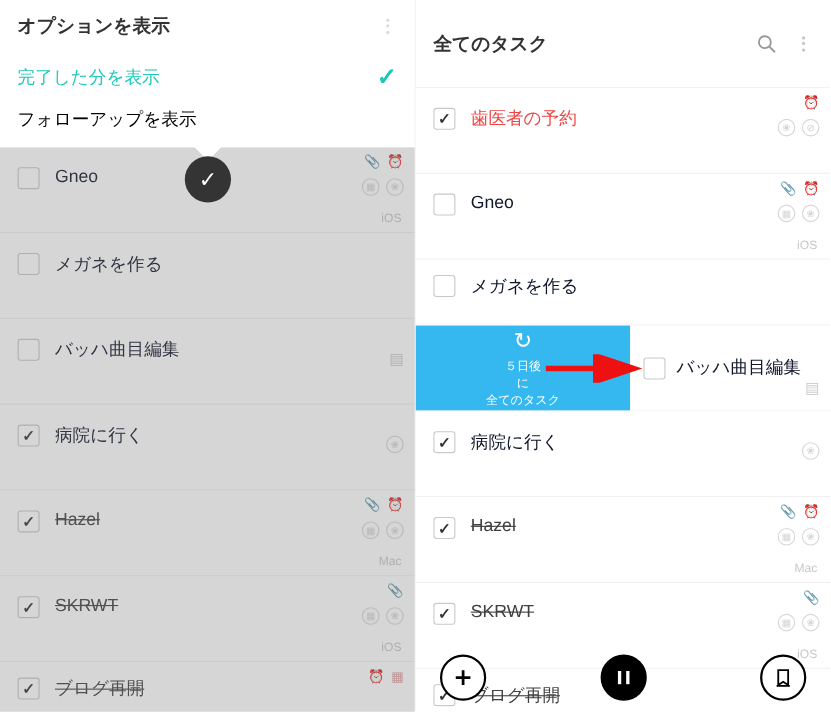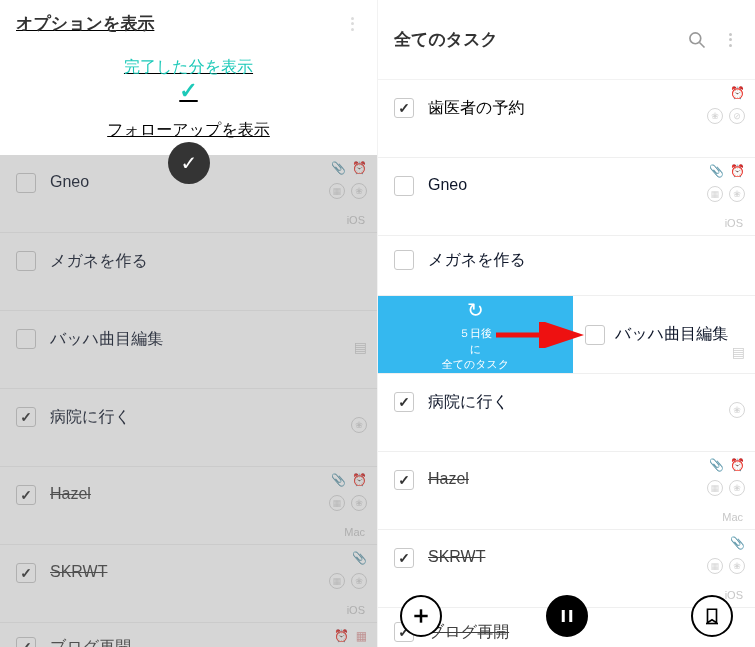--- a/index.html
+++ b/index.html
@@ -13,38 +13,36 @@
   }
   .pane { position: relative; height: 100%; }
   .pane.left  { width: 377px; }
   .pane.right { width: 378px; border-left: 1px solid #f2f2f2; }
 
   
   .options-sheet {
     background: #fff;
     padding-bottom: 6px;
     position: relative;
-    text-decoration: underline;
   }
   .options-header {
     display: flex; align-items: center; justify-content: space-between;
     padding: 12px 16px 14px 16px;
     font-size: 17px; font-weight: 600; color: #333;
   }
   .dots-v {
     width: 18px; height: 18px; display: flex; flex-direction: column;
     justify-content: space-between; align-items: center; padding: 2px 0;
     opacity: .35;
   }
   .dots-v span { width: 3px; height: 3px; border-radius: 50%; background: #999; }
   .opt-row {
-    display: flex; align-items: center; 
+    display: flex; align-items: center; justify-content: space-between;
     padding: 8px 16px;
     font-size: 16px;
-    flex-direction: column;
   }
   .opt-row.selected { color: #1cc9b8; }
   .opt-row .check { color: #1cc9b8; font-size: 22px; font-weight: 700; }
   .pointer {
     position: absolute; bottom: -12px; left: 50%; transform: translateX(-50%);
     width: 0; height: 0;
     border-left: 14px solid transparent;
     border-right: 14px solid transparent;
     border-top: 14px solid #fff;
     z-index: 5;
@@ -80,21 +78,21 @@
   .task.short { min-height: 60px; padding-top: 14px; }
   .cbox {
     width: 20px; height: 20px; border: 1.5px solid #c9c9c9;
     border-radius: 3px; margin-right: 14px; flex-shrink: 0;
     display: flex; align-items: center; justify-content: center;
     font-size: 14px; color: #333; background: #fff;
   }
   .cbox.checked::after { content: "✓"; font-weight: 700; }
   .tlabel { font-size: 16px; color: #0f172a; margin-top: 0; }
   .tlabel.done { color: #404040; text-decoration: line-through; }
-  .tlabel.muted { color: #000000; }
+  .tlabel.muted { color: #ef4444; }
   .badges-top {
     position: absolute; top: 6px; right: 10px;
     display: flex; gap: 6px; font-size: 12px; color: #e0a0a0;
   }
   .badges-mid {
     position: absolute; right: 10px; top: 28px;
     display: flex; gap: 6px; font-size: 14px; color: #d0d0d0;
   }
   .subtag {
     position: absolute; right: 12px; bottom: 6px;

